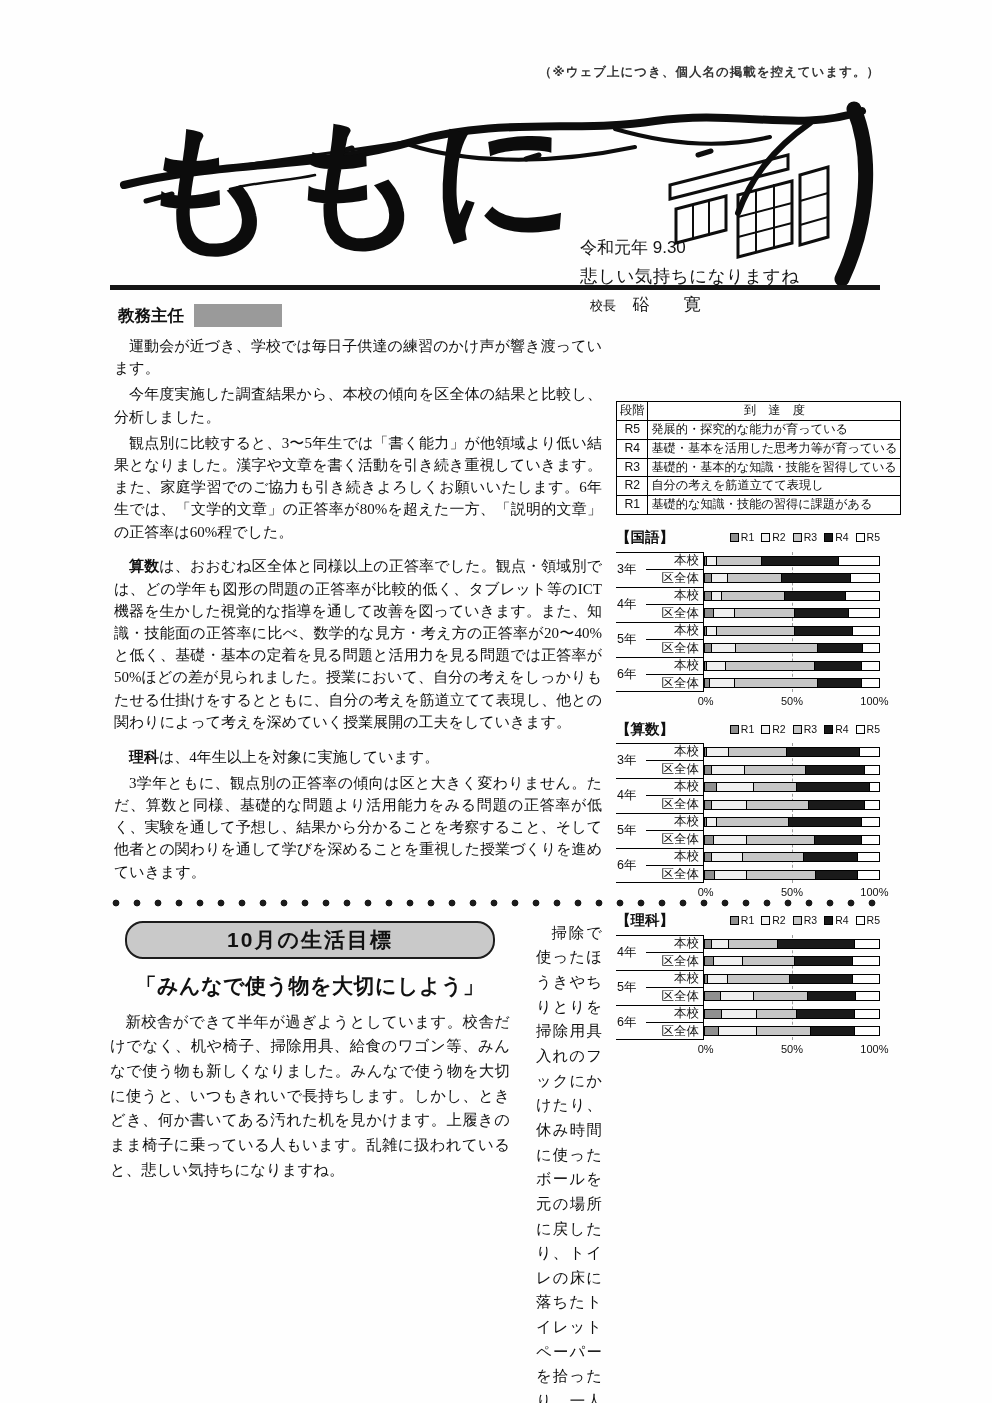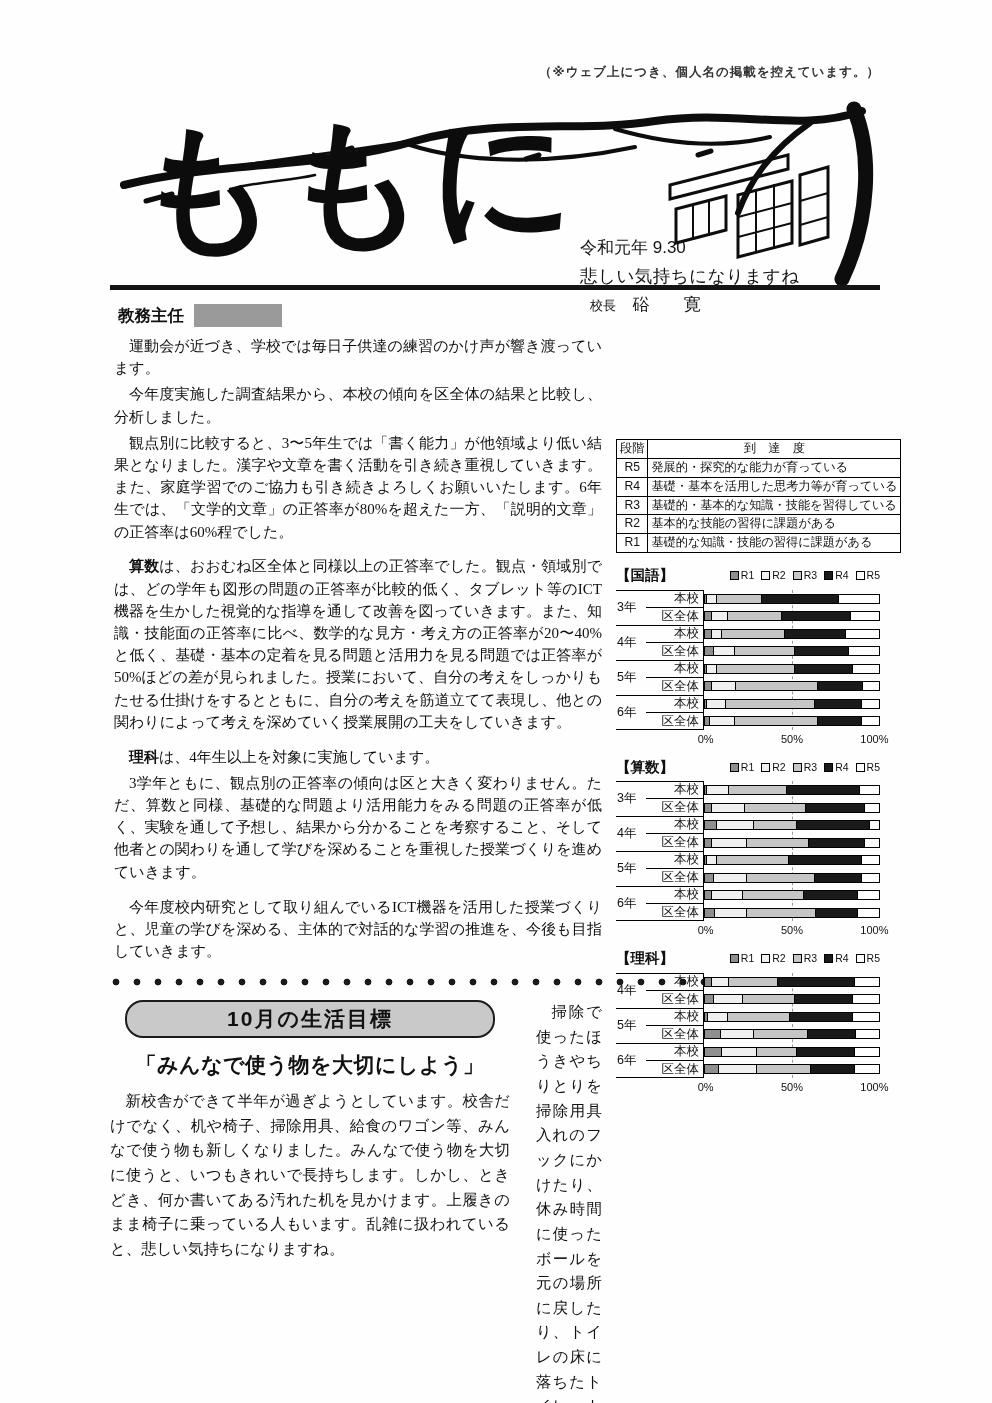--- a/index.html
+++ b/index.html
@@ -30,21 +30,21 @@
           margin:0 10px 0 8px;white-space:nowrap;}
   .byline-box{width:88px;height:23px;background:#9a9a9a;flex:none;}
 
   
   .article{font-family:"Liberation Serif","DejaVu Serif",serif;font-size:15px;line-height:1.48;
            text-align:justify;color:#101010;}
   .article p{margin:4px;text-indent:1em;}
   .article p.gap{margin-top:.85em;}
   .article .lead{font-weight:bold;}
 
-  .right-col{float:right;width:264px;margin:104px 0 6px 14px;
+  .right-col{float:right;width:264px;margin:66px 0 6px 14px;
              font-family:"Liberation Sans","DejaVu Sans",sans-serif;}
 
   .levels-table{border-collapse:collapse;width:100%;font-size:12.2px;background:#fff;}
   .levels-table th,.levels-table td{border:1.5px solid #000;padding:1px 3px;line-height:1.3;
     font-weight:normal;text-align:left;white-space:nowrap;}
   .levels-table th{text-align:center;}
   .levels-table td.lv{width:22px;text-align:center;}
 
   
   .chart{margin-top:12px;}
@@ -154,21 +154,21 @@
             <tr>
               <td class="lv">R4</td>
               <td>基礎・基本を活用した思考力等が育っている</td>
             </tr>
             <tr>
               <td class="lv">R3</td>
               <td>基礎的・基本的な知識・技能を習得している</td>
             </tr>
             <tr>
               <td class="lv">R2</td>
-              <td>基本的な技能の習得に課題がある</td>
+              <td>自分の考えを筋道立てて表現し</td>
             </tr>
             <tr>
               <td class="lv">R1</td>
               <td>基礎的な知識・技能の習得に課題がある</td>
             </tr>
           </tbody>
       </table>
       <div class="chart">
           <div class="chart-head">
             <div class="chart-title">【国語】</div>
@@ -528,21 +528,20 @@
           </div>
         </div>
     </div>
     <div>
         <p>運動会が近づき、学校では毎日子供達の練習のかけ声が響き渡っています。</p>
         <p>今年度実施した調査結果から、本校の傾向を区全体の結果と比較し、分析しました。</p>
         <p>観点別に比較すると、3〜5年生では「書く能力」が他領域より低い結果となりました。漢字や文章を書く活動を引き続き重視していきます。また、家庭学習でのご協力も引き続きよろしくお願いいたします。6年生では、「文学的文章」の正答率が80%を超えた一方、「説明的文章」の正答率は60%程でした。</p>
         <p class="gap"><span class="lead">算数</span>は、おおむね区全体と同様以上の正答率でした。観点・領域別では、どの学年も図形の問題の正答率が比較的低く、タブレット等のICT機器を生かした視覚的な指導を通して改善を図っていきます。また、知識・技能面の正答率に比べ、数学的な見方・考え方の正答率が20〜40%と低く、基礎・基本の定着を見る問題と活用力を見る問題では正答率が50%ほどの差が見られました。授業において、自分の考えをしっかりもたせる仕掛けをするとともに、自分の考えを筋道立てて表現し、他との関わりによって考えを深めていく授業展開の工夫をしていきます。</p>
         <p class="gap"><span class="lead">理科</span>は、4年生以上を対象に実施しています。</p>
         <p>3学年ともに、観点別の正答率の傾向は区と大きく変わりません。ただ、算数と同様、基礎的な問題より活用能力をみる問題の正答率が低く、実験を通して予想し、結果から分かることを考察すること、そして他者との関わりを通して学びを深めることを重視した授業づくりを進めていきます。</p>
-        <p class="gap">今年度校内研究として取り組んでいるICT機器を活用した授業づくりと、児童の学びを深める、主体的で対話的な学習の推進を、今後も目指していきます。</p>
       </div>
   </div>
 
   <div class="bottom">
     <div class="dotline"></div>
     <div class="bottom-cols">
       <div class="bcol-left">
         <div class="pill">10月の生活目標</div>
         <div class="goal-heading">「みんなで使う物を大切にしよう」</div>
         <p>新校舎ができて半年が過ぎようとしています。校舎だけでなく、机や椅子、掃除用具、給食のワゴン等、みんなで使う物も新しくなりました。みんなで使う物を大切に使うと、いつもきれいで長持ちします。しかし、ときどき、何か書いてある汚れた机を見かけます。上履きのまま椅子に乗っている人もいます。乱雑に扱われていると、悲しい気持ちになりますね。</p>

